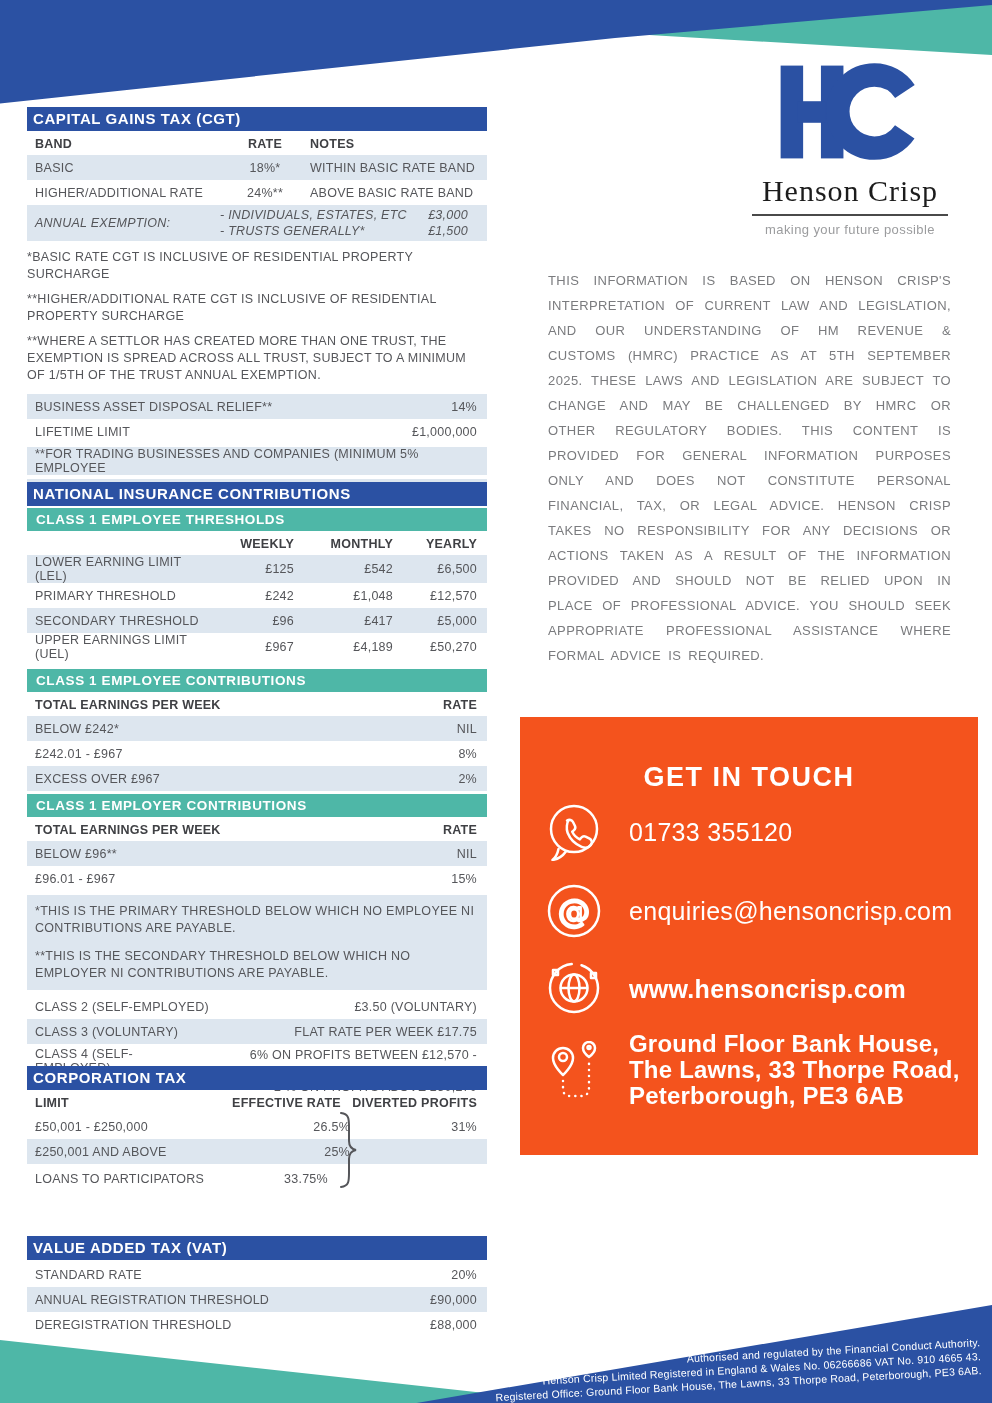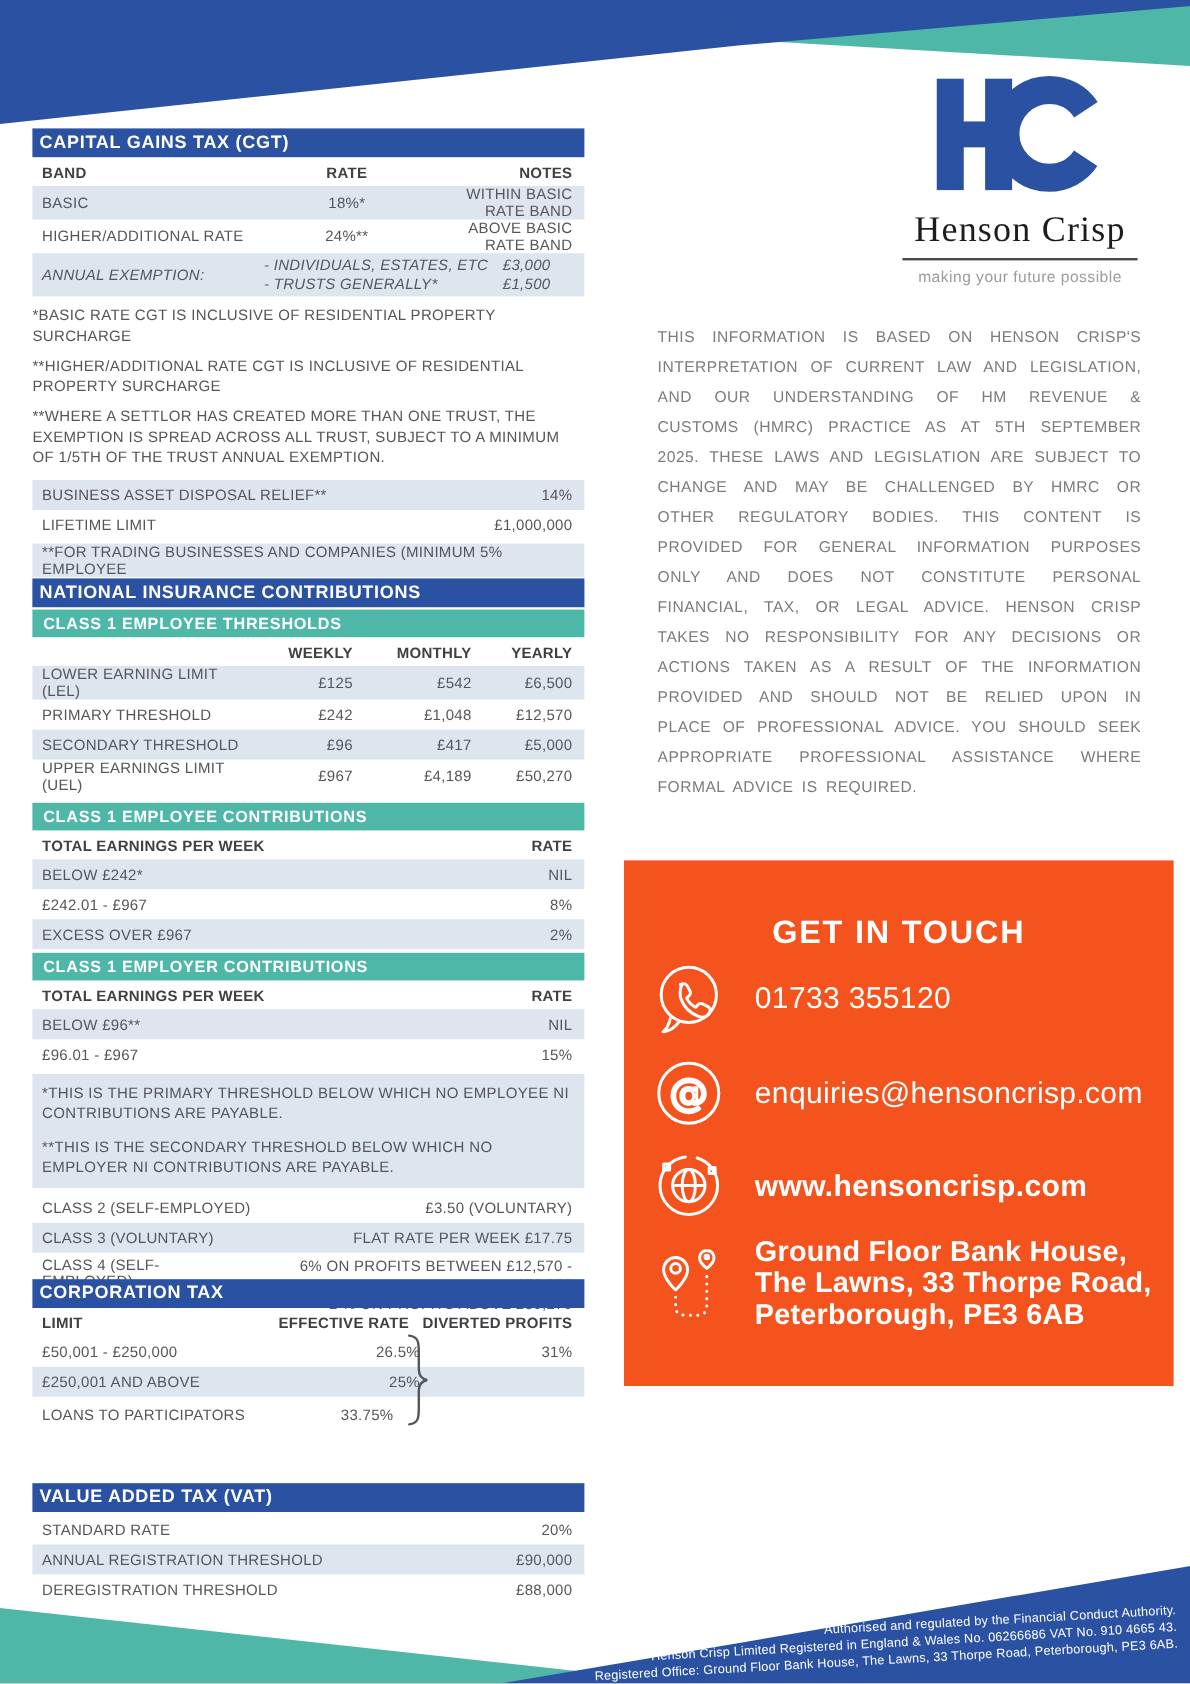--- a/index.html
+++ b/index.html
@@ -24,26 +24,26 @@
   .left-col { position:absolute; left:27px; top:107px; width:460px; color:#55565A; }
   .sec { position:absolute; left:0; width:460px; }
   .bar-blue { background:#2B51A3; color:#fff; font-size:15px; font-weight:bold; letter-spacing:.6px;
               height:24px; line-height:24px; padding-left:6px; }
   .bar-teal { background:#4EB7A7; color:#fff; font-size:13.5px; font-weight:bold; letter-spacing:.6px;
               height:23px; line-height:23px; padding-left:9px; margin-top:2px; }
   .row { display:grid; align-items:center; min-height:25px; padding:0 10px 0 8px;
          font-size:12.5px; letter-spacing:.25px; margin-top:0; }
   .row.shaded { background:#DDE6EF; }
   .thead { font-weight:bold; color:#3F4044; min-height:22px; margin-top:2px; }
-  .cgt-grid  { grid-template-columns:185px 90px 1fr;gap:24px; }
+  .cgt-grid  { grid-template-columns:185px 90px 1fr; }
   .cgt-grid .c-rate  { text-align:center; }
-  .cgt-grid .c-notes { text-align:right; }
+  .cgt-grid .c-notes { }
   .ae-grid   { grid-template-columns:185px 1fr 58px; min-height:36px;font-style:italic; }
   .ae-lines  { line-height:16px; }
-  .ae-vals   { text-align:left; line-height:16px; }
+  .ae-vals   { text-align:center; line-height:16px; }
   .fn { font-size:12.5px; line-height:17px; letter-spacing:.3px; margin:8px 0; }
   .kv { grid-template-columns:1fr auto; }
   .kv .v { text-align:right; }
   .nic-grid { grid-template-columns:1fr 84px 99px 84px; }
   .nic-grid .n { text-align:right; }
   .note-block { background:#DDE6EF; padding:8px 10px 6px 8px; font-size:12.5px; line-height:17px;
                 letter-spacing:.3px; margin-top:4px; }
   .note-block p { margin-bottom:11px; }
   .note-block p:last-child { margin-bottom:2px; }
   .cls4 { grid-template-columns:170px 1fr; min-height:34px; align-items:start; padding-top:3px; }

